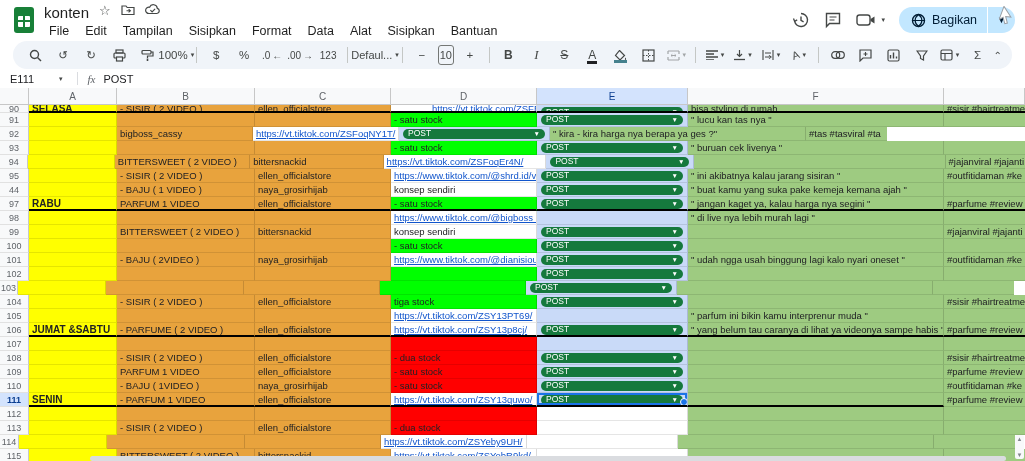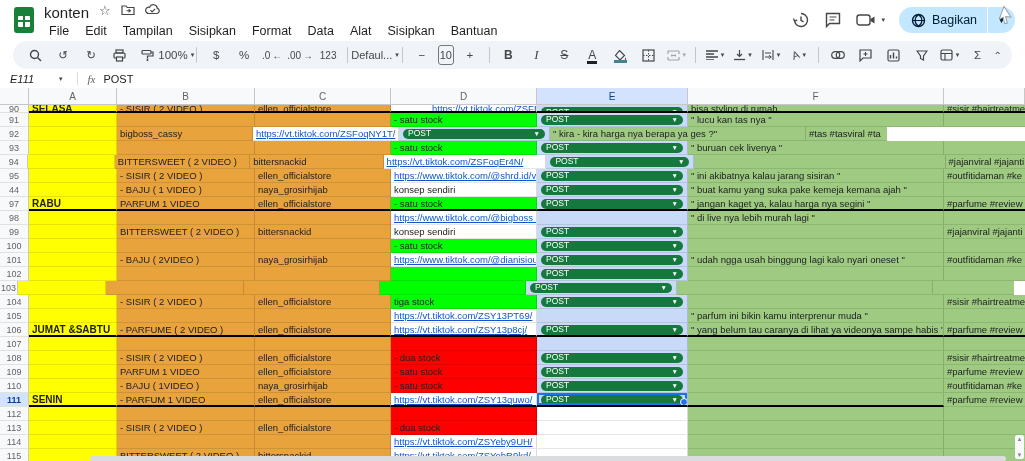--- a/index.html
+++ b/index.html
@@ -37,21 +37,21 @@
   .sizebox{width:22px;height:18px;border:1px solid #747775;border-radius:3px;display:flex;align-items:center;
            justify-content:center;font-size:11px;}
   .a-color{position:relative;font-size:12px;}
   .a-color:after{content:"";position:absolute;left:-1px;right:-1px;bottom:-2px;height:3px;background:#202124;}
   .bucket-wrap{position:relative;}
   .bucket-wrap:after{content:"";position:absolute;left:0px;right:0px;bottom:-2px;height:3px;background:#45818e;}
   .collapse{margin-left:auto;font-size:10px;color:#444746;}
   
   .fbar{position:absolute;left:0;top:69px;width:1025px;height:19px;background:#fff;border-bottom:1px solid #e1e3e1;
         display:flex;align-items:center;}
-  .namebox{width:48px;padding-left:10px;font-size:11px;color:#202124;font-style:italic;}
+  .namebox{width:48px;padding-left:10px;font-size:11px;color:#202124;}
   .fbar .caret{margin-right:8px;}
   .fbar-sep{width:1px;height:13px;background:#dadce0;margin:0 6px;}
   .fx{font-family:"Liberation Serif",serif;font-style:italic;font-size:11px;color:#5f6368;margin:0 8px 0 4px;}
   .fvalue{font-size:11px;color:#202124;}
   
   .grid{position:absolute;left:0;top:88px;width:1025px;height:373px;overflow:hidden;background:#fff;}
   .hrow{display:flex;height:17px;}
   .hcell{box-sizing:border-box;border-right:1px solid #c7c7c7;border-bottom:1px solid #c7c7c7;background:#f8f9fa;
          font-size:10px;color:#5f6368;display:flex;align-items:center;justify-content:center;}
   .hcell.sel{background:#d3e3fd;color:#0b3e91;}
@@ -644,21 +644,21 @@
           <div class="rownum" style="width: 29px;">113</div>
           <div class="cell cA" style="width: 88px;"></div>
           <div class="cell cB" style="width: 138px;">- SISIR ( 2 VIDEO )</div>
           <div class="cell cC" style="width: 136px;">ellen_officialstore</div>
           <div class="cell cD red" style="width: 146px;">- dua stock</div>
           <div class="cell cE white" style="width: 151px; padding: 0px;"></div>
           <div class="cell cF" style="width: 256px;"></div>
           <div class="cell cG" style="width: 81px; border-right: none;"></div>
         </div>
         <div class="row">
-          <div class="rownum" style="width: 29px;">114</div>
+          <div class="rownum" style="width: 19px;">114</div>
           <div class="cell cA" style="width: 88px;"></div>
           <div class="cell cB" style="width: 138px;"></div>
           <div class="cell cC" style="width: 136px;"></div>
           <div class="cell cD" style="width: 146px;"><span class="link">https://vt.tiktok.com/ZSYeby9UH/</span></div>
           <div class="cell cE white" style="width: 151px; padding: 0px;"></div>
           <div class="cell cF" style="width: 256px;"></div>
           <div class="cell cG" style="width: 81px; border-right: none;"></div>
         </div>
         <div class="row">
           <div class="rownum" style="width: 29px;">115</div>

